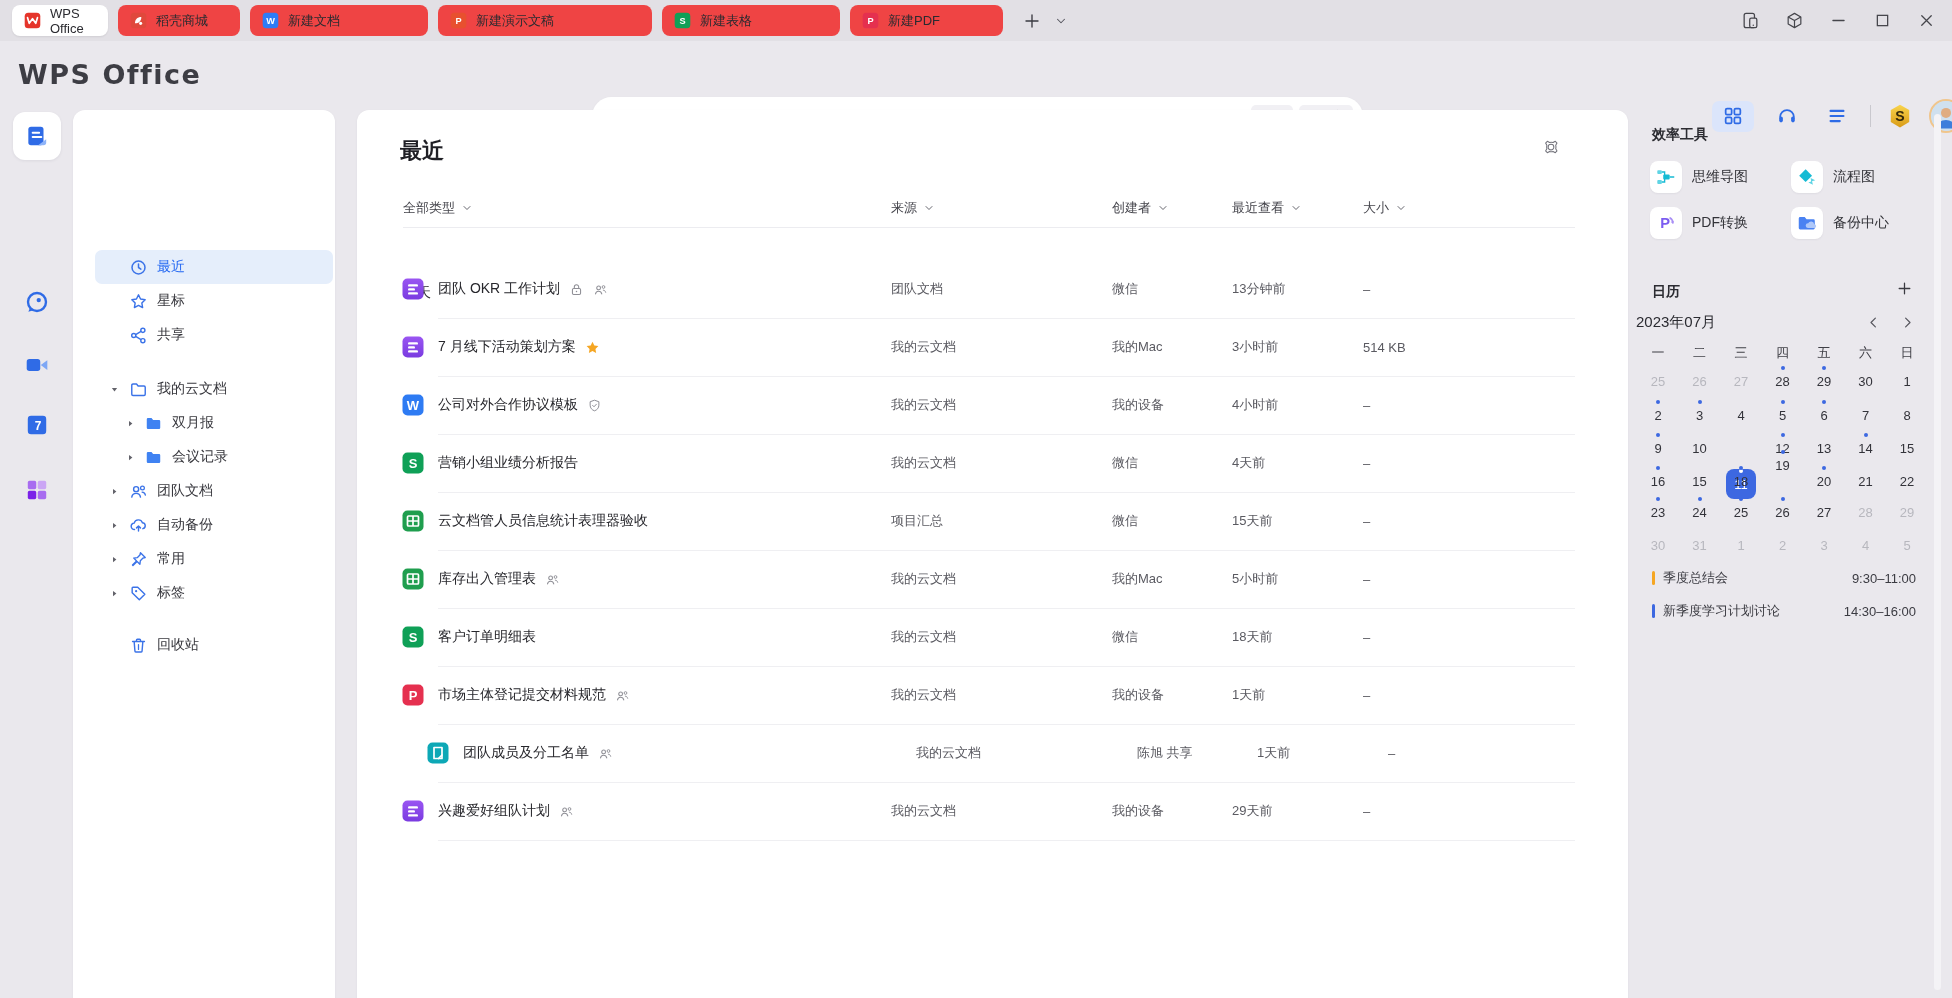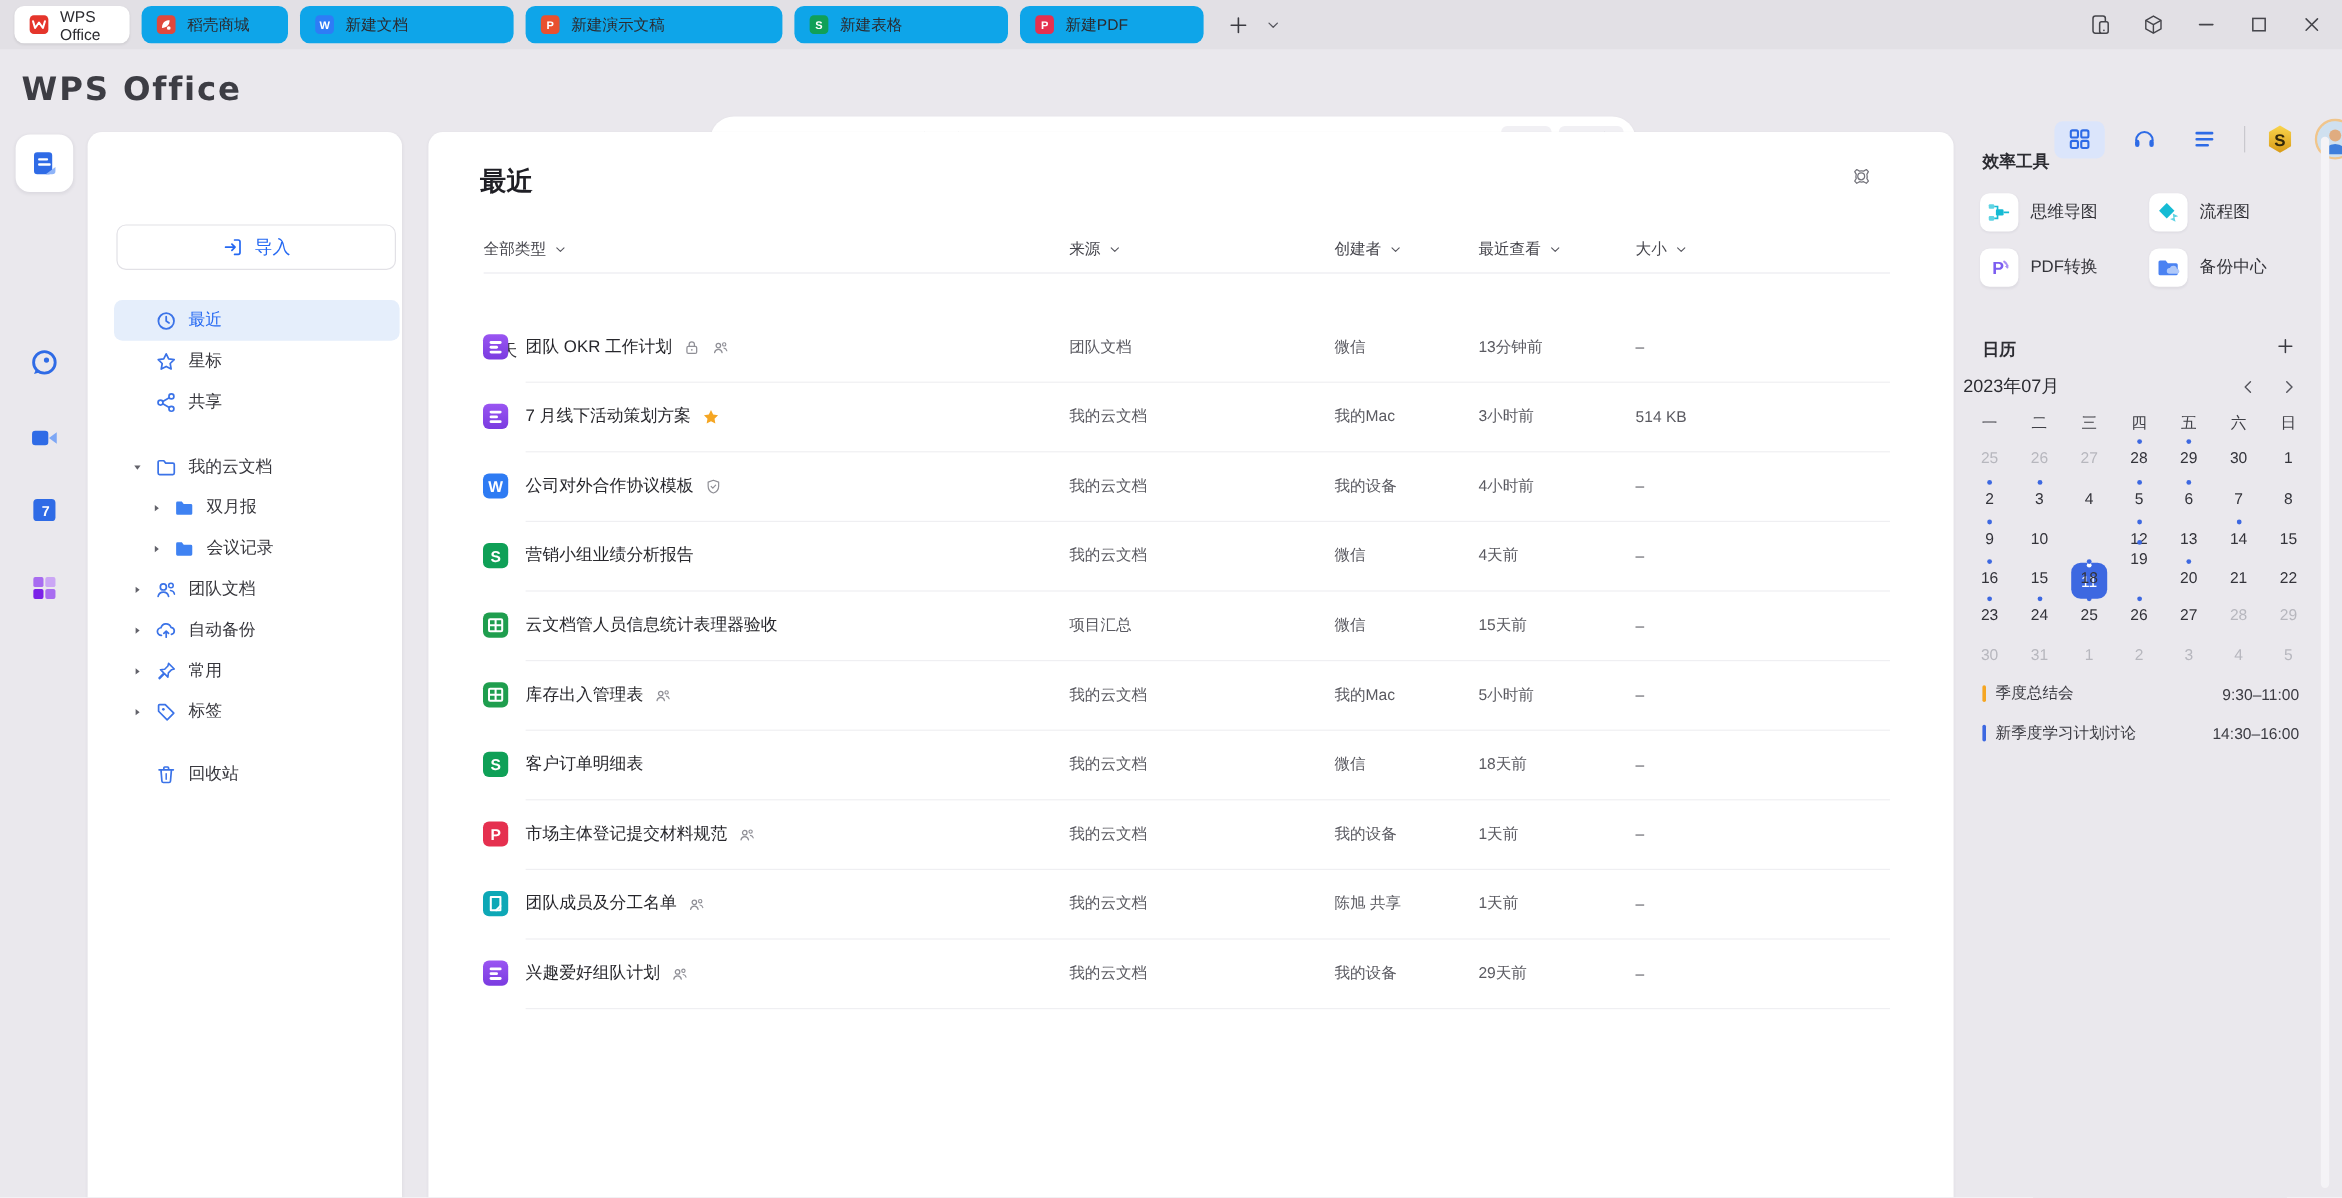--- a/index.html
+++ b/index.html
@@ -8,21 +8,21 @@
     background:#eae8ed;
     font-family:"Liberation Sans","DejaVu Sans",sans-serif;
     -webkit-font-smoothing:antialiased;
   }
   svg{display:block;}
 
   
   .tabbar{position:absolute;left:0;top:0;width:1952px;height:41px;background:#e2e0e5;
     display:flex;align-items:center;padding-left:12px;box-sizing:border-box;}
   .tabs{display:flex;align-items:center;gap:10px;}
-  .tab{height:31px;border-radius:8px;background:#0ea5e9;display:flex;align-items:center;
+  .tab{height:31px;border-radius:8px;background:#ef4444;display:flex;align-items:center;
     gap:9px;padding:0 12px;box-sizing:border-box;font-size:13px;color:#2b2b30;cursor:default;}
   .tab.active{background:#ffffff;box-shadow:0 1px 2px rgba(0,0,0,.08);}
   .tab .ticon{width:17px;height:17px;flex:0 0 auto;}
   .tab-plus{margin-left:16px;width:26px;height:26px;display:flex;align-items:center;justify-content:center;border-radius:6px;}
   .tab-more{margin-left:6px;width:20px;height:20px;display:flex;align-items:center;justify-content:center;}
   .winctrls{margin-left:auto;display:flex;align-items:center;gap:24px;padding-right:16px;}
   .winbtn{width:20px;height:20px;display:flex;align-items:center;justify-content:center;color:#45454b;}
 
   
   .header{position:absolute;left:0;top:41px;width:1952px;height:69px;}
@@ -299,29 +299,20 @@
       <svg width="26" height="26" viewBox="0 0 24 24">
         <rect x="3.5" y="3.5" width="7.8" height="7.8" rx="1.5" fill="#A86CF0"></rect>
         <rect x="12.7" y="3.5" width="7.8" height="7.8" rx="1.5" fill="#CBA6F5"></rect>
         <rect x="3.5" y="12.7" width="7.8" height="7.8" rx="1.5" fill="#7B21E8"></rect>
         <rect x="12.7" y="12.7" width="7.8" height="7.8" rx="1.5" fill="#A86CF0"></rect>
       </svg>
     </div>
   </div>
 
 <div class="navcard">
-  <div class="btn-import">
-    <span id="import-slot">
-        <svg width="18" height="18" viewBox="0 0 24 24">
-          <path d="M14 4h4a2 2 0 0 1 2 2v12a2 2 0 0 1-2 2h-4" stroke="#2468F2" stroke-width="1.9" fill="none" stroke-linecap="round"></path>
-          <path d="M4 12h10M11 8.5l3.5 3.5L11 15.5" stroke="#2468F2" stroke-width="1.9" fill="none" stroke-linecap="round" stroke-linejoin="round"></path>
-        </svg>
-      </span>
-    <span>导入</span>
-  </div>
   <div class="navlist" id="navlist">
       <div class="navitem active" style="top: 0px;">
         <span class="nocaret"></span>
         <span class="nicon" style="color:#3B73E8">
           <svg width="19" height="19" viewBox="0 0 24 24">
             <circle cx="12" cy="12" r="8.2" stroke="currentColor" stroke-width="1.9" fill="none"></circle>
             <path d="M12 7.5V12l3 2" stroke="currentColor" stroke-width="1.9" fill="none" stroke-linecap="round" stroke-linejoin="round"></path>
           </svg>
         </span>
         <span class="nlabel">最近</span>
@@ -689,21 +680,21 @@
               <path d="M16.5 13c2.1.2 3.4 1.5 3.8 3.5" stroke="currentColor" stroke-width="1.5" fill="none" stroke-linecap="round"></path>
             </svg>
           </span>
         </span>
         <span class="fcol" style="left:534px">我的云文档</span>
         <span class="fcol" style="left:755px">我的设备</span>
         <span class="fcol" style="left:875px">1天前</span>
         <span class="fcol" style="left:1006px">–</span>
       </div>
       <div class="rowsep" style="top: 614px;"></div>
-      <div class="filerow" style="top: 614px;">
+      <div class="filerow" style="top: 614px; margin-left: 25px;">
         <span class="ficon">
           <svg width="24" height="24" viewBox="0 0 24 24">
             <rect x="1.5" y="1.5" width="21" height="21" rx="5" fill="#0DA8B6"></rect>
             <path d="M8 6.5h8v11H8z" stroke="#fff" stroke-width="1.7" fill="none" stroke-linejoin="round"></path>
             <path d="M16 14l-3.5 3.5" stroke="#fff" stroke-width="1.7" stroke-linecap="round"></path>
           </svg>
         </span>
         <span class="fname">
           <span>团队成员及分工名单</span>
           <span class="badge">

